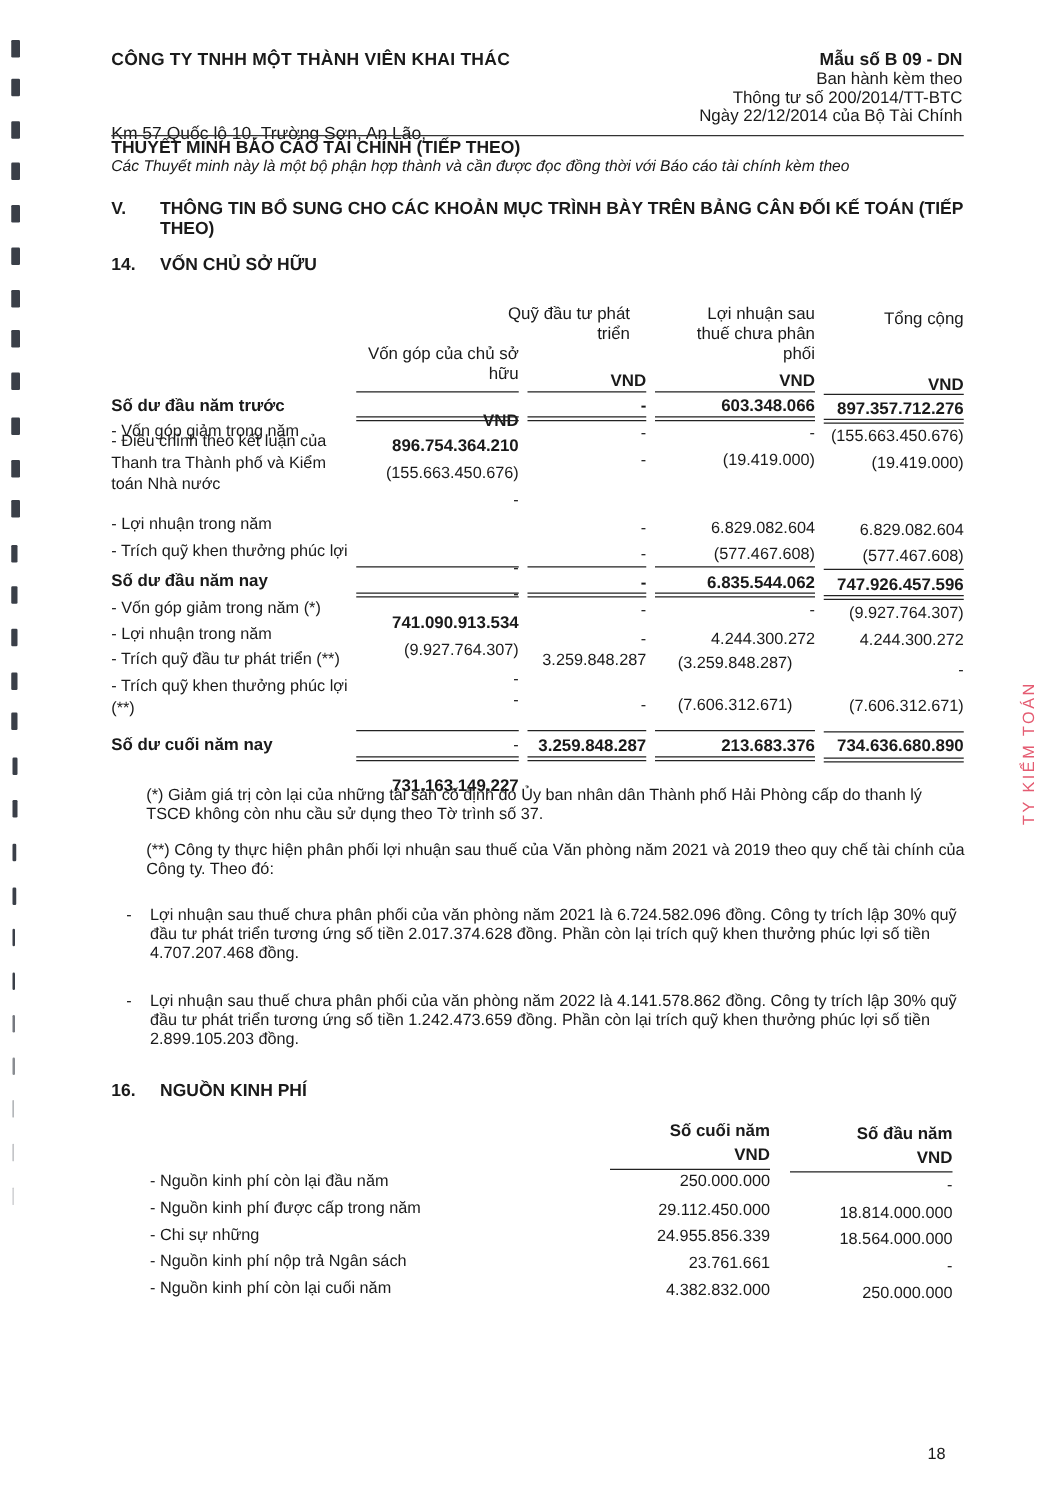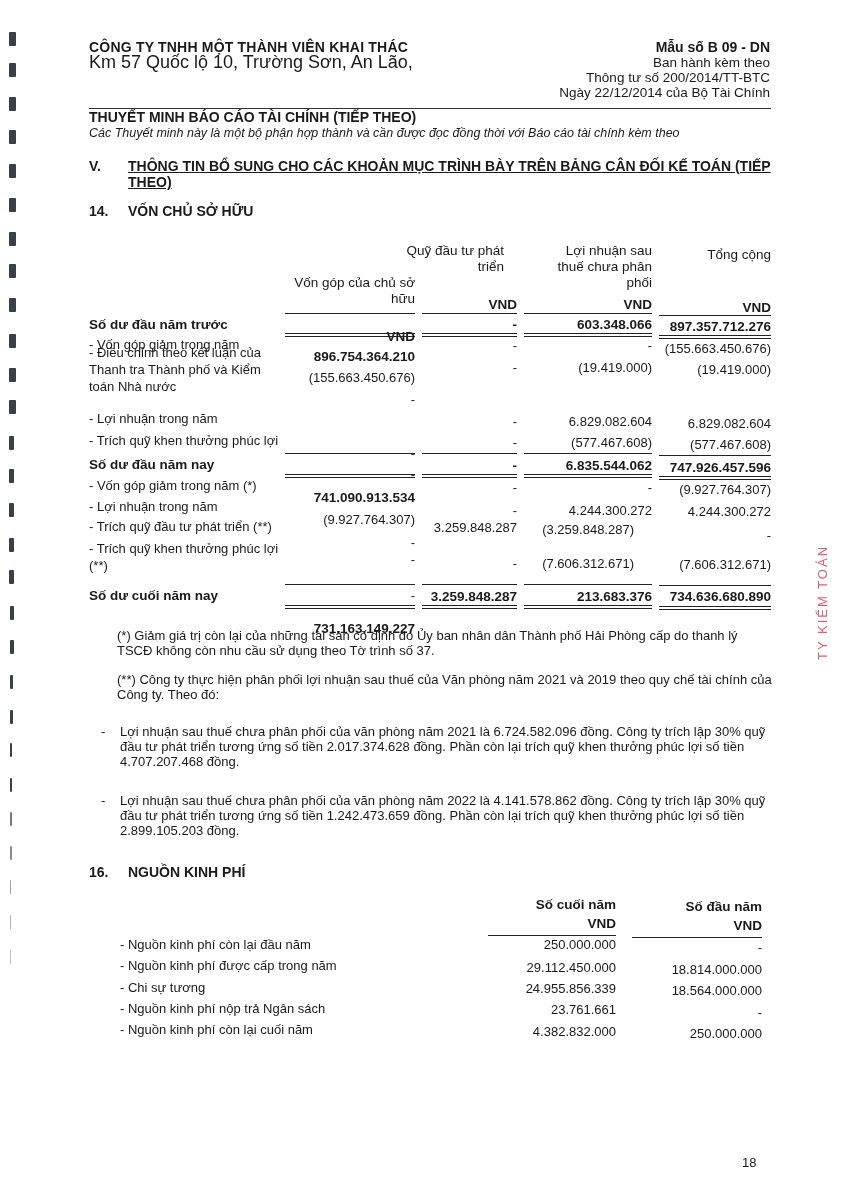--- a/index.html
+++ b/index.html
@@ -11,29 +11,29 @@
   }
   .abs { position: absolute; }
   .bold { font-weight: bold; }
 
   
   .bind-mark { position: absolute; left: 9px; width: 7px; background: #3a3f48; border-radius: 1px; }
 
   
   .hdr-left { left: 89px; top: 40px; line-height: 15px; }
   .hdr-left .co1, .hdr-left .co2 { font-weight: bold; font-size: 14px; letter-spacing: 0.2px; }
-  .hdr-left .addr { font-size: 18px; }
+  .hdr-left .addr { font-size: 14px; margin-top: 44px; }
   .hdr-right { right: 78px; top: 40px; text-align: right; line-height: 15px; font-size: 13.5px; }
   .hdr-right .form { font-weight: bold; font-size: 14px; }
   .hdr-line { position: absolute; left: 89px; top: 108px; width: 682px; height: 1px; background: #333; }
   .report-title { left: 89px; top: 109px; font-weight: bold; font-size: 14px; }
   .report-sub { left: 89px; top: 126px; font-style: italic; font-size: 12.5px; }
 
   .sec-v-num { left: 89px; top: 158px; font-weight: bold; font-size: 14px; }
-  .sec-v-title { left: 128px; top: 158px; width: 650px; font-weight: bold; font-size: 14px; line-height: 16px; text-decoration: underline; }
+  .sec-v-title { left: 128px; top: 158px; width: 650px; font-weight: bold; font-size: 14px; line-height: 16px; }
   .sec-14-num { left: 89px; top: 203px; font-weight: bold; font-size: 14px; }
   .sec-14-title { left: 128px; top: 203px; font-weight: bold; font-size: 14px; }
 
   
   .col-hdr { text-align: right; font-size: 13.5px; line-height: 16px; }
   .c1 { left: 285px; width: 130px; margin-top: 32px; }
   .c2 { left: 422px; width: 95px; }
   .c3 { left: 524px; width: 128px; }
   .c4 { left: 659px; width: 112px; }
   .vnd { font-weight: bold; font-size: 13.5px; text-align: right; }
@@ -236,21 +236,21 @@
 <div class="hline" style="left:632px;width:130px;top:937px"></div>
 
 <div class="abs k-label" style="top:937px">- Nguồn kinh phí còn lại đầu năm</div>
 <div class="abs k-cell k-col1" style="top:937px">250.000.000</div>
 <div class="abs k-cell k-col2" style="top:940px">-</div>
 
 <div class="abs k-label" style="top:958px">- Nguồn kinh phí được cấp trong năm</div>
 <div class="abs k-cell k-col1" style="top:960px">29.112.450.000</div>
 <div class="abs k-cell k-col2" style="top:962px">18.814.000.000</div>
 
-<div class="abs k-label" style="top:980px">- Chi sự tương</div>
+<div class="abs k-label" style="top:980px">- Chi sự những</div>
 <div class="abs k-cell k-col1" style="top:981px">24.955.856.339</div>
 <div class="abs k-cell k-col2" style="top:983px">18.564.000.000</div>
 
 <div class="abs k-label" style="top:1001px">- Nguồn kinh phí nộp trả Ngân sách</div>
 <div class="abs k-cell k-col1" style="top:1002px">23.761.661</div>
 <div class="abs k-cell k-col2" style="top:1005px">-</div>
 
 <div class="abs k-label" style="top:1022px">- Nguồn kinh phí còn lại cuối năm</div>
 <div class="abs k-cell k-col1" style="top:1024px">4.382.832.000</div>
 <div class="abs k-cell k-col2" style="top:1026px">250.000.000</div>

